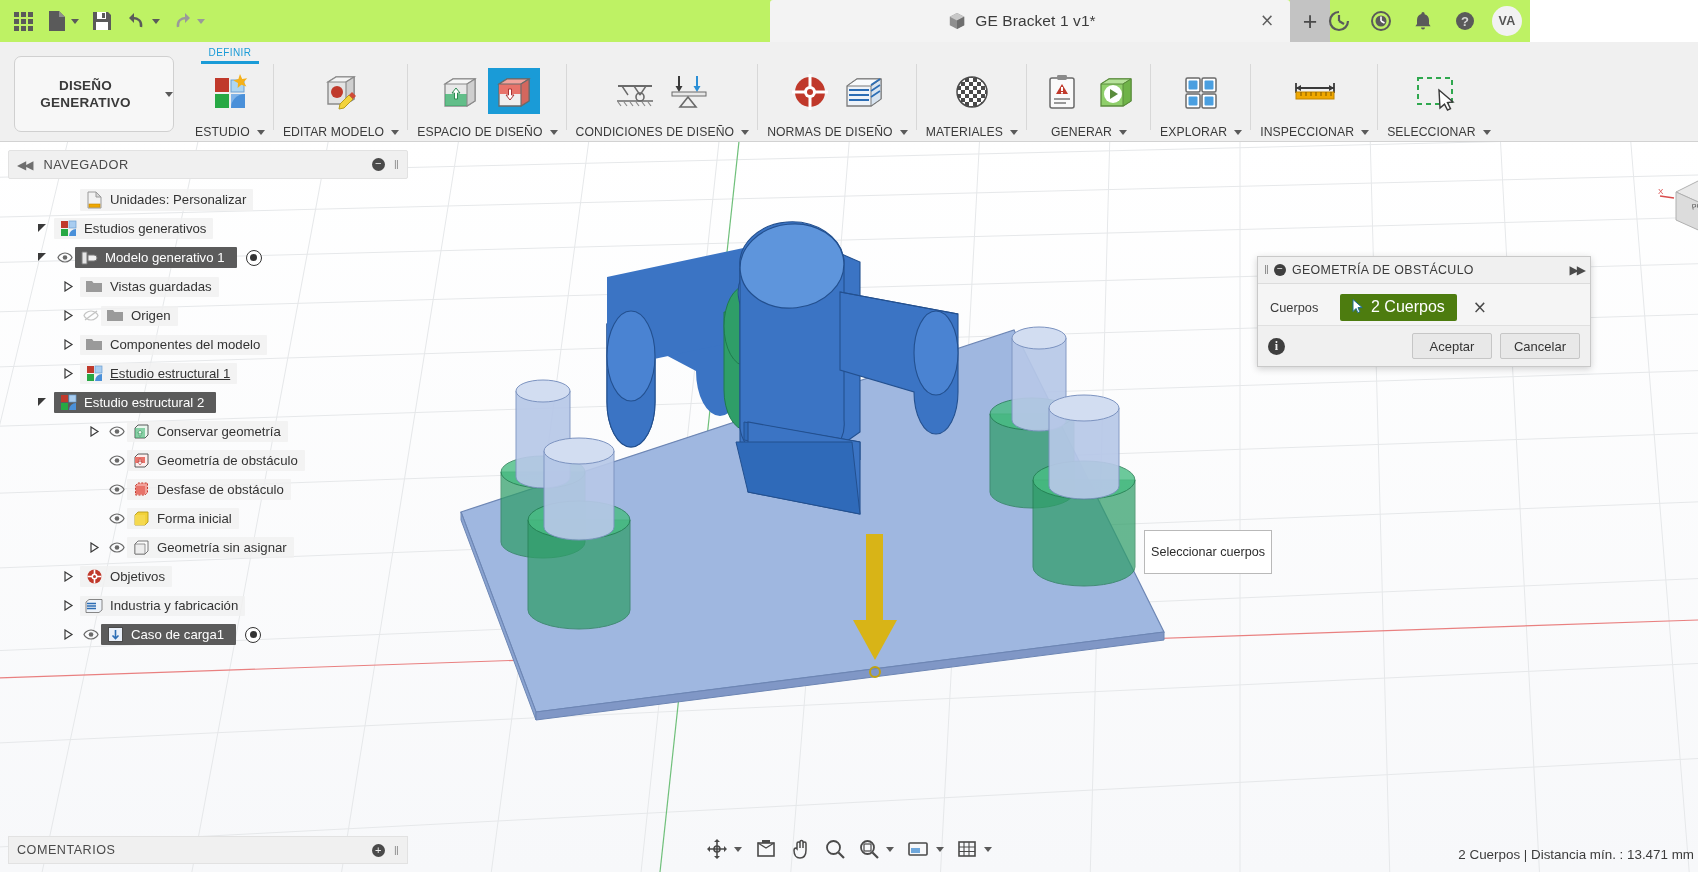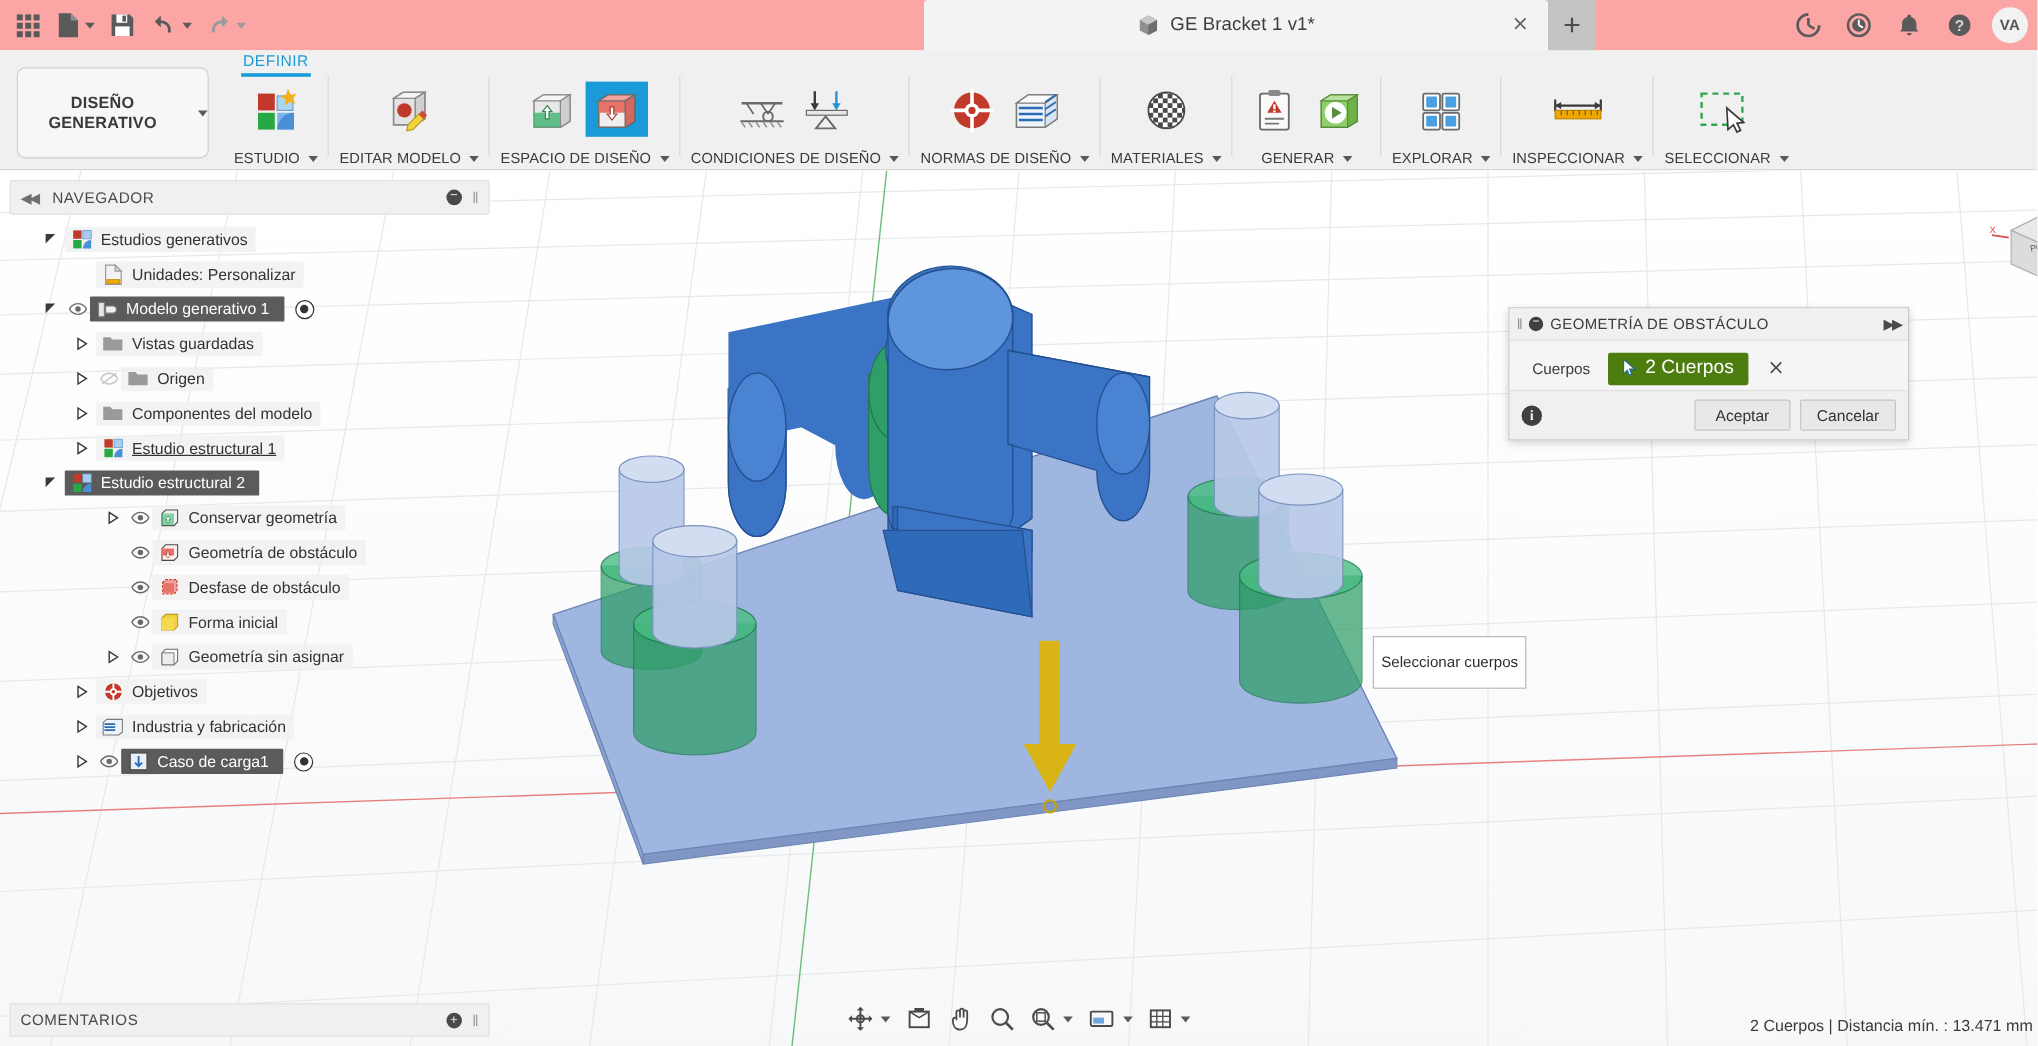--- a/index.html
+++ b/index.html
@@ -7,22 +7,22 @@
     width: 1698px; height: 872px;
     font-family: "Liberation Sans", sans-serif;
     overflow: hidden;
     background: #fff;
     -webkit-font-smoothing: antialiased;
   }
   #app { position: relative; width: 1698px; height: 872px; }
 
   
   .titlebar {
-    position: absolute; top: 0; left: 0; width: 1698px; height: 42px;
-    background: #fca5a5;
+    position: absolute; top: 0; left: 0; width: 1530px; height: 42px;
+    background: #bef264;
     display: flex; align-items: center;
   }
   .tb-left { display: flex; align-items: center; height: 42px; padding-left: 6px; gap: 2px; }
   .tb-btn {
     height: 36px; min-width: 34px; display: flex; align-items: center; justify-content: center;
     padding: 0 4px; cursor: pointer;
   }
   .caret-dn {
     width: 0; height: 0; border-left: 4px solid transparent; border-right: 4px solid transparent;
     border-top: 5px solid #5a5a5a; margin-left: 3px;
@@ -70,21 +70,21 @@
   .ws-switch .lbl {
     font-size: 13.5px; font-weight: bold; color: #3a3a3a; text-align: center; line-height: 17px;
     letter-spacing: .2px;
   }
   .rib-groups { position: absolute; left: 186px; top: 0; height: 100px; display: flex; align-items: flex-end; }
   .rib-group { height: 100px; display: flex; flex-direction: column; position: relative; padding: 0 9px; }
   .rib-group.sep::after {
     content:""; position: absolute; right: 0; top: 22px; bottom: 12px; width: 1px; background: #d8d8d8;
   }
   .tabhdr { height: 22px; text-align: center; position: relative; }
-  .tabhdr span { font-size: 13px; color: #1a9bd7; letter-spacing: .4px; }
+  .tabhdr span { font-size: 10px; color: #1a9bd7; letter-spacing: .4px; }
   .tabhdr.active::after {
     content:""; position: absolute; left: 6px; right: 6px; bottom: 0px; height: 3px; background: #1a9bd7;
   }
   .rib-body { flex: 1; display: flex; align-items: flex-start; justify-content: center; gap: 2px; padding-top: 4px; }
   .rib-item {
     width: 52px; display: flex; align-items: flex-start; justify-content: center;
     padding-top: 2px; cursor: pointer;
   }
   .rib-item.selected { background: #1a9bd7; }
   .rib-label {
@@ -130,21 +130,21 @@
   
   .dlg {
     position: absolute; left: 1257px; top: 256px; width: 334px;
     background: #f0f0f0; border: 1px solid #c9c9c9; box-shadow: 0 2px 7px rgba(0,0,0,.18);
   }
   .dlg-head { height: 27px; display: flex; align-items: center; padding: 0 6px; background: #f0f0f0; border-bottom: 1px solid #dcdcdc; }
   .dlg-head .grip { color: #8c8c8c; font-size: 12px; margin-right: 5px; cursor: pointer; }
   .dlg-head .minus { width: 12px; height: 12px; border-radius: 50%; background: #3f3f3f; color:#f0f0f0; font-size:10px; line-height:10px; text-align:center; margin-right:6px; cursor:pointer;}
   .dlg-head .ttl { font-size: 12.4px; color: #3b3b3b; letter-spacing: .35px; flex: 1; }
   .dlg-head .expand { color: #4a4a4a; font-size: 12px; cursor: pointer; letter-spacing: -2px; }
-  .dlg-body { padding: 9px 12px 4px 12px; background: #f5f5f5; text-align: center; }
+  .dlg-body { padding: 9px 12px 4px 12px; background: #f5f5f5; }
   .field-row { display: flex; align-items: center; height: 28px; }
   .field-row .fl { font-size: 12.8px; color: #3b3b3b; width: 62px; }
   .sel-btn {
     background: #4d7c0f; color: #fff; height: 27px; min-width: 100px; border-radius: 2px;
     display: flex; align-items: center; justify-content: center; gap: 6px; cursor: pointer;
     font-size: 16px; padding: 0 12px; margin-left: 8px;
   }
   .x-btn { margin-left: 16px; color: #4a4a4a; font-size: 17px; cursor: pointer; font-family:"DejaVu Sans",sans-serif; }
   .dlg-foot {
     height: 41px; display: flex; align-items: center; padding: 0 10px; background: #f0f0f0;
@@ -665,49 +665,49 @@
 
   <div class="browser">
     <div class="brw-head">
       <span class="collapse">◀◀</span>
       <span class="ttl">NAVEGADOR</span>
       <span class="minus">−</span>
       <span class="grip">‖</span>
     </div>
 
     <div class="tree" id="tree">
+        <div class="trow" style="padding-left: 52px;">
+          <span class="arrow"></span>
+          <span class="tw">
+            <span class="nico">
+              <svg width="17" height="18" viewBox="0 0 17 18">
+                <path d="M2 1h8l5 5v11H2z" fill="#f2f2f2" stroke="#9a9a9a"></path>
+                <path d="M10 1l5 5h-5z" fill="#d8d8d8" stroke="#9a9a9a"></path>
+                <rect x="3" y="13" width="11" height="3.2" fill="#f0a800" stroke="#c08400" stroke-width=".6"></rect>
+              </svg>
+            </span>
+            <span class="tlabel">Unidades: Personalizar</span>
+          </span>
+        </div>
         <div class="trow" style="padding-left: 26px;">
           <span class="arrow">
             <svg width="11" height="11" viewBox="0 0 11 11">
               <path d="M1 1l8 0 -8 8z" fill="#3a3a3a"></path>
             </svg>
           </span>
           <span class="tw">
             <span class="nico">
               <svg width="17" height="17" viewBox="0 0 17 17">
                 <rect x="1" y="1" width="7" height="7" fill="#c0392b"></rect>
                 <rect x="1" y="9" width="7" height="7" fill="#27a844"></rect>
                 <rect x="9" y="1" width="7" height="7" fill="#a9cdf0" stroke="#6c9fd0" stroke-width=".7"></rect>
                 <path d="M9 16a7 7 0 0 1 7-7v7z" fill="#4a90d9"></path>
               </svg>
             </span>
             <span class="tlabel">Estudios generativos</span>
-          </span>
-        </div>
-        <div class="trow" style="padding-left: 52px;">
-          <span class="arrow"></span>
-          <span class="tw">
-            <span class="nico">
-              <svg width="17" height="18" viewBox="0 0 17 18">
-                <path d="M2 1h8l5 5v11H2z" fill="#f2f2f2" stroke="#9a9a9a"></path>
-                <path d="M10 1l5 5h-5z" fill="#d8d8d8" stroke="#9a9a9a"></path>
-                <rect x="3" y="13" width="11" height="3.2" fill="#f0a800" stroke="#c08400" stroke-width=".6"></rect>
-              </svg>
-            </span>
-            <span class="tlabel">Unidades: Personalizar</span>
           </span>
         </div>
         <div class="trow" style="padding-left: 26px;">
           <span class="arrow">
             <svg width="11" height="11" viewBox="0 0 11 11">
               <path d="M1 1l8 0 -8 8z" fill="#3a3a3a"></path>
             </svg>
           </span>
           <span class="eye">
             <svg width="16" height="11" viewBox="0 0 16 11">

